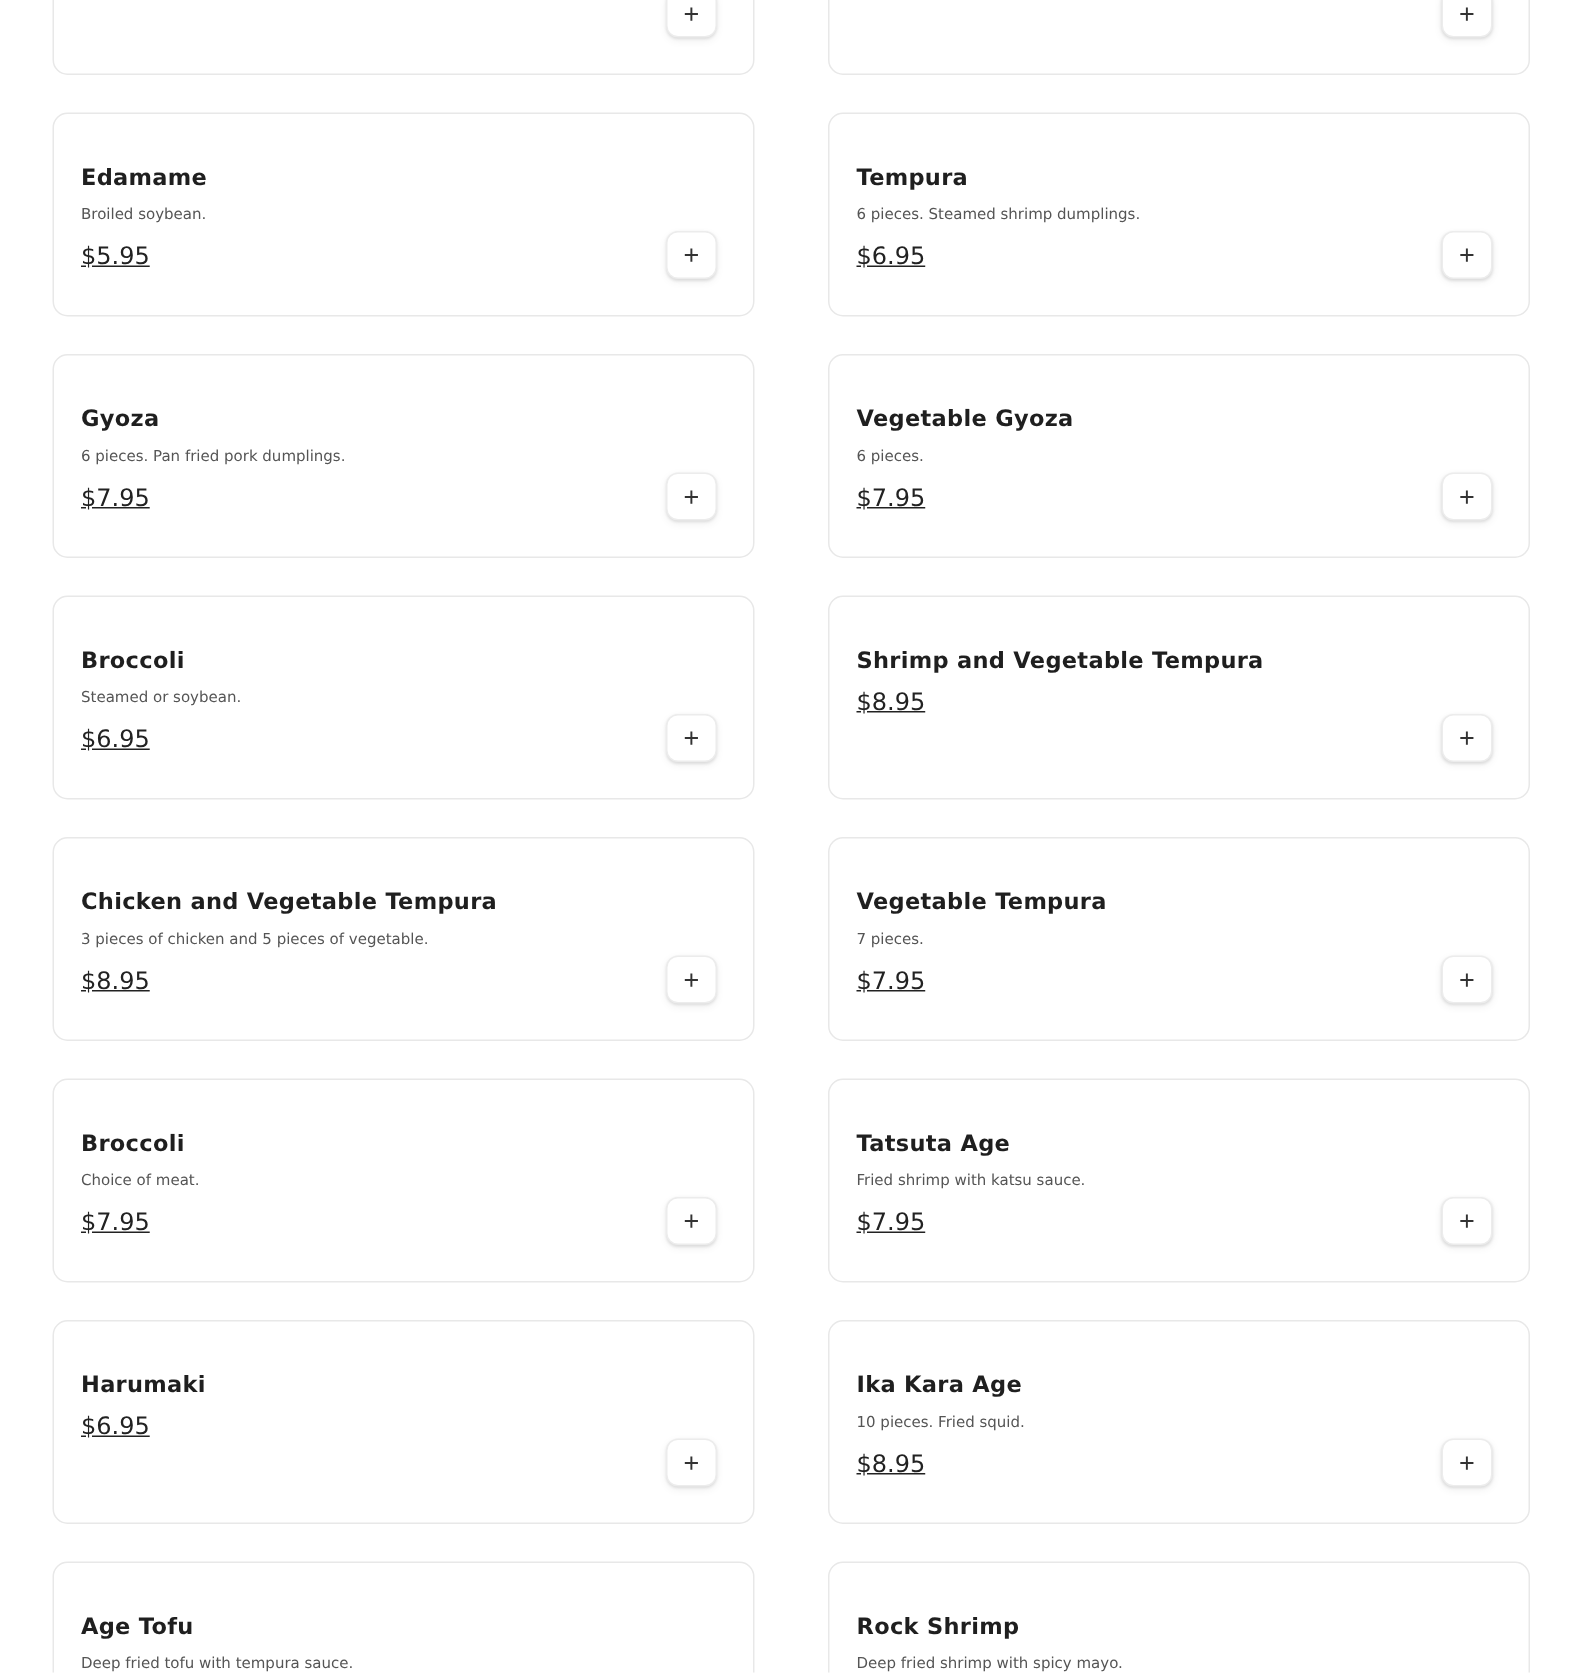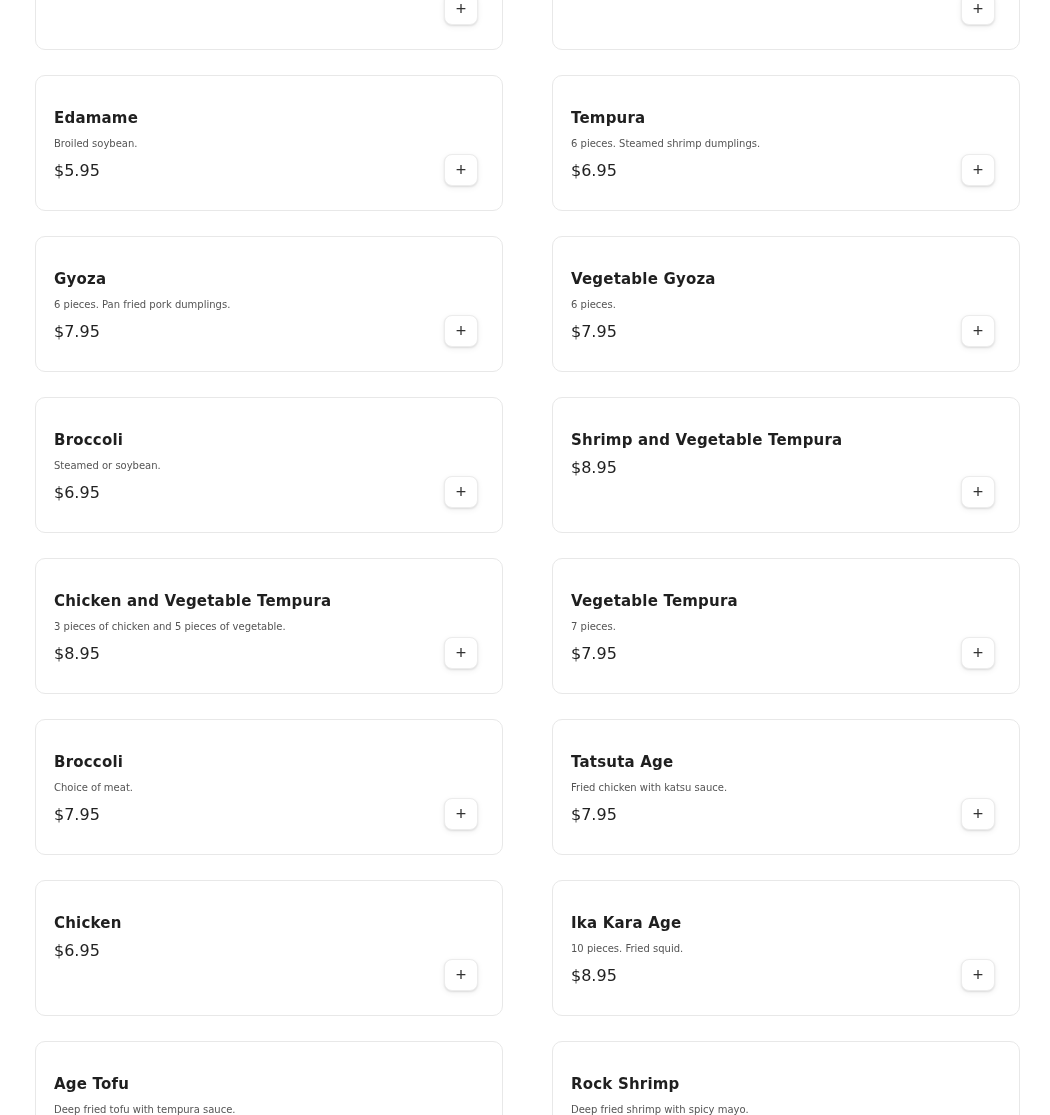--- a/index.html
+++ b/index.html
@@ -38,20 +38,21 @@
     margin-top: 5px;
     font-size: 10px;
     line-height: 20px;
     color: #555555;
   }
   .item-price {
     margin-top: 6px;
     font-size: 16px;
     line-height: 22px;
     color: #222222;
+    text-decoration: underline;
   }
   .add-btn {
     position: absolute;
     right: 24px;
     bottom: 24px;
     width: 34px;
     height: 32px;
     background: #ffffff;
     border: 1px solid #ececec;
     border-radius: 8px;
@@ -165,29 +166,29 @@
     <div class="item-name">Broccoli</div>
     <div class="item-description">Choice of meat.</div>
     <div class="item-price">$7.95</div>
     <button class="add-btn">
       <span class="plus-icon">+</span>
     </button>
   </div>
 
   <div class="card">
     <div class="item-name">Tatsuta Age</div>
-    <div class="item-description">Fried chicken with katsu sauce.</div>
-    <div class="item-price">$7.95</div>
-    <button class="add-btn">
-      <span class="plus-icon">+</span>
-    </button>
-  </div>
-
-  <div class="card">
-    <div class="item-name">Chicken</div>
+    <div class="item-description">Fried shrimp with katsu sauce.</div>
+    <div class="item-price">$7.95</div>
+    <button class="add-btn">
+      <span class="plus-icon">+</span>
+    </button>
+  </div>
+
+  <div class="card">
+    <div class="item-name">Harumaki</div>
     <div class="item-price">$6.95</div>
     <button class="add-btn">
       <span class="plus-icon">+</span>
     </button>
   </div>
 
   <div class="card">
     <div class="item-name">Ika Kara Age</div>
     <div class="item-description">10 pieces. Fried squid.</div>
     <div class="item-price">$8.95</div>

